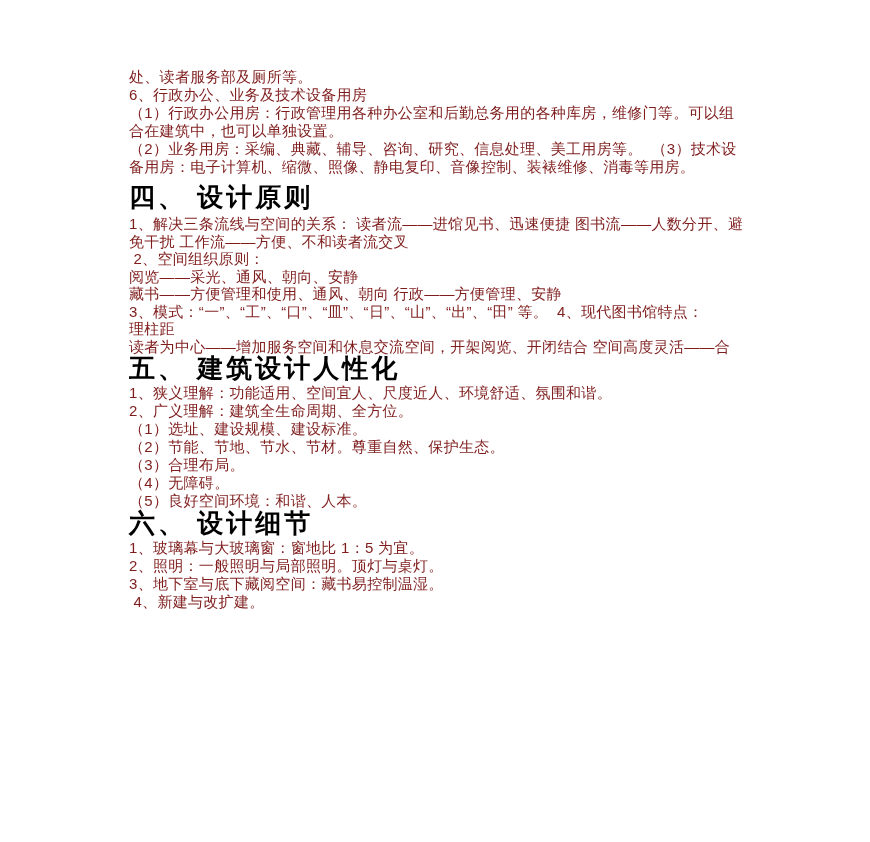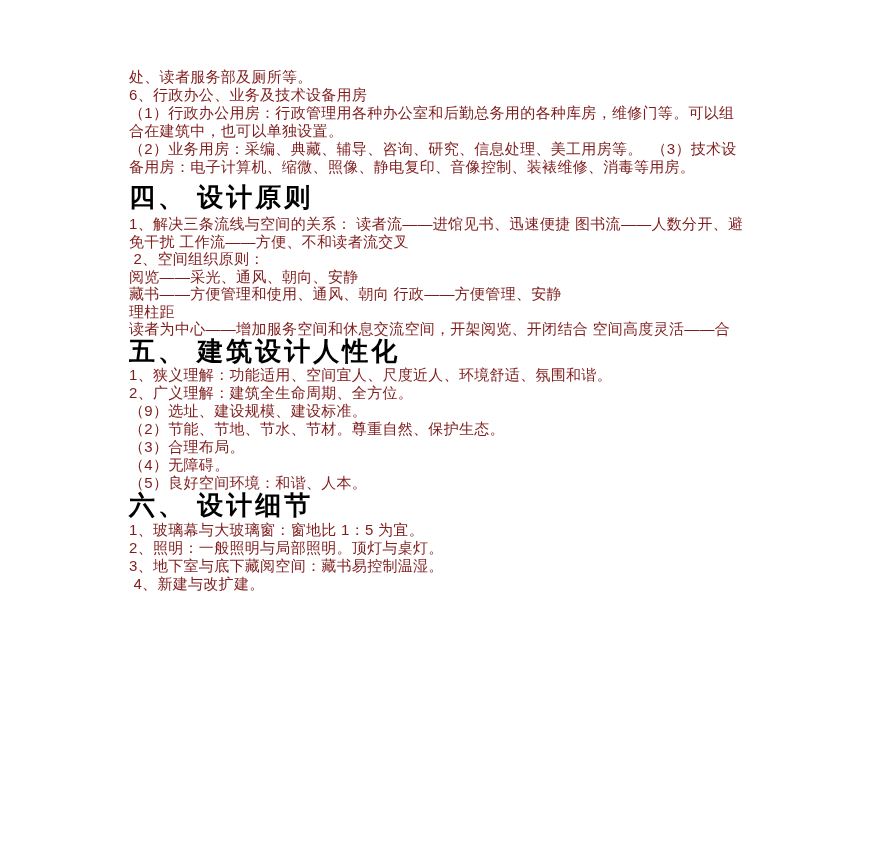--- a/index.html
+++ b/index.html
@@ -58,29 +58,30 @@
     <div class="line">备用房：电子计算机、缩微、照像、静电复印、音像控制、装裱维修、消毒等用房。</div>
   </div>
 
   <h2 class="heading h-first">四、 设计原则</h2>
   <div class="sec-tight">
     <div class="line">1、解决三条流线与空间的关系： 读者流——进馆见书、迅速便捷 图书流——人数分开、避</div>
     <div class="line">免干扰 工作流——方便、不和读者流交叉</div>
     <div class="line"> 2、空间组织原则：</div>
     <div class="line">阅览——采光、通风、朝向、安静</div>
     <div class="line">藏书——方便管理和使用、通风、朝向 行政——方便管理、安静</div>
+    <div class="line">3、模式：“一”、“工”、“口”、“皿”、“日”、“山”、“出”、“田” 等。  4、现代图书馆特点：</div>
     <div class="line">理柱距</div>
     <div class="line">读者为中心——增加服务空间和休息交流空间，开架阅览、开闭结合 空间高度灵活——合</div>
   </div>
 
   <h2 class="heading h-second">五、 建筑设计人性化</h2>
   <div>
     <div class="line">1、狭义理解：功能适用、空间宜人、尺度近人、环境舒适、氛围和谐。</div>
     <div class="line">2、广义理解：建筑全生命周期、全方位。</div>
-    <div class="line">（9）选址、建设规模、建设标准。</div>
+    <div class="line">（1）选址、建设规模、建设标准。</div>
     <div class="line">（2）节能、节地、节水、节材。尊重自然、保护生态。</div>
     <div class="line">（3）合理布局。</div>
     <div class="line">（4）无障碍。</div>
     <div class="line">（5）良好空间环境：和谐、人本。</div>
   </div>
 
   <h2 class="heading h-third">六、 设计细节</h2>
   <div>
     <div class="line">1、玻璃幕与大玻璃窗：窗地比 1：5 为宜。</div>
     <div class="line">2、照明：一般照明与局部照明。顶灯与桌灯。</div>

